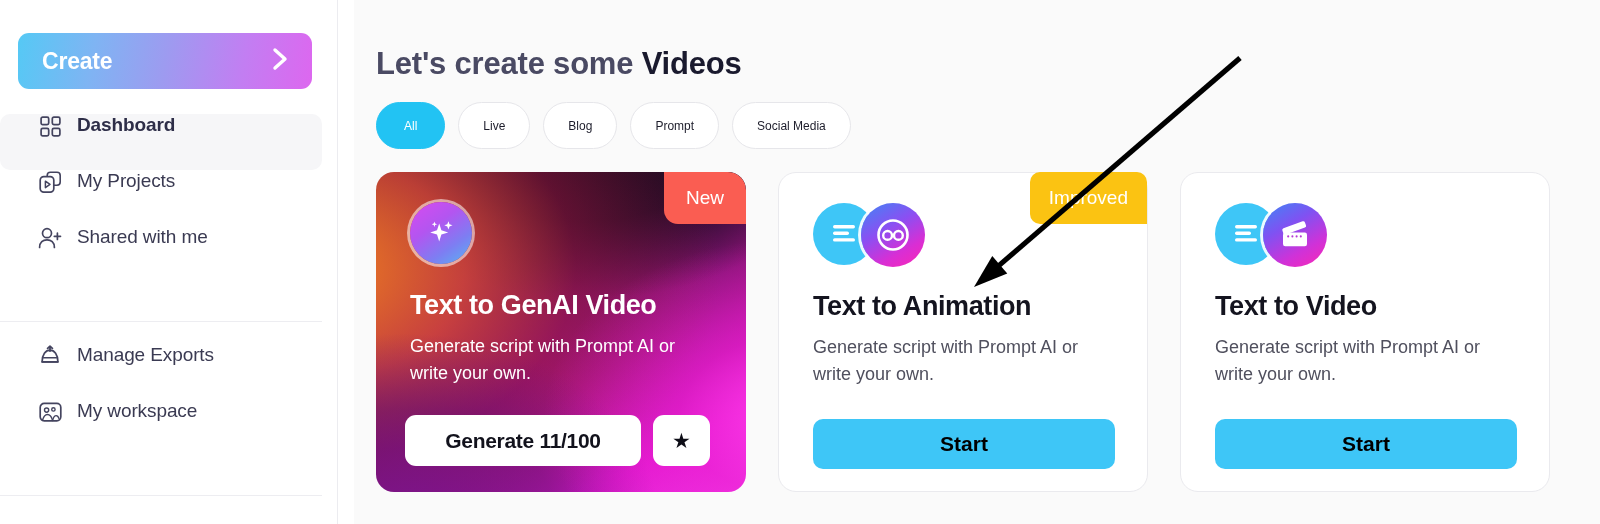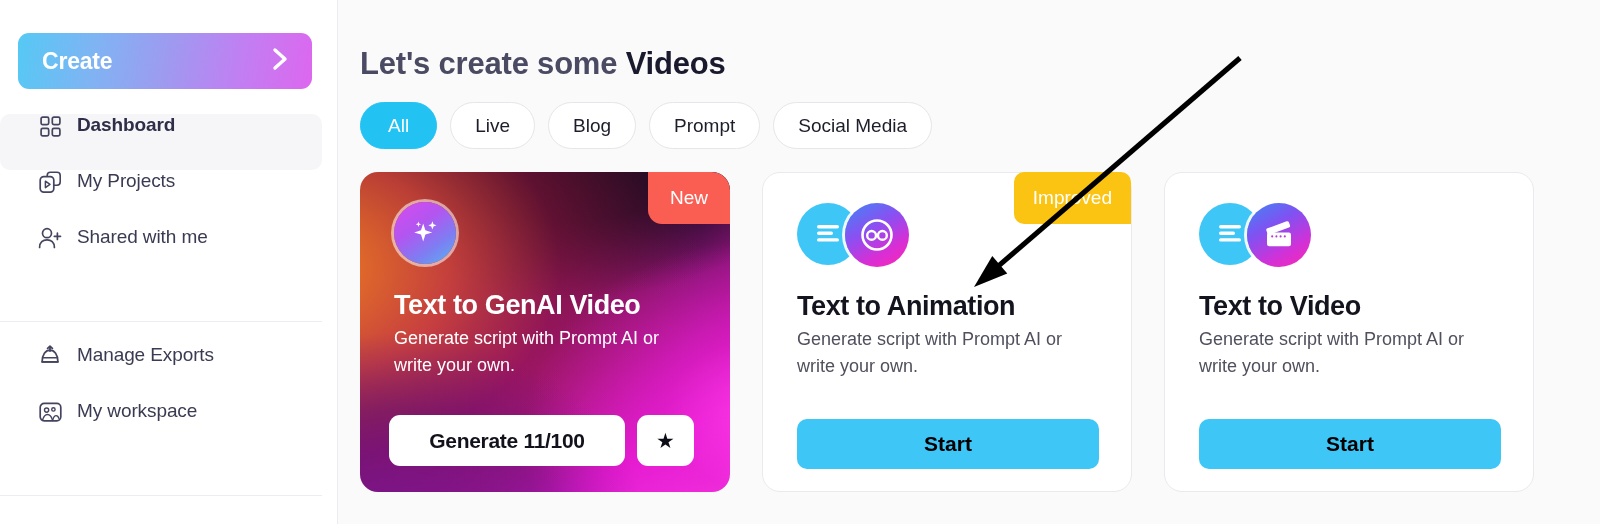--- a/index.html
+++ b/index.html
@@ -11,20 +11,21 @@
     background: #ffffff;
     font-family: "Liberation Sans", sans-serif;
   }
 
   #app {
     position: relative;
     width: 1600px;
     height: 524px;
     display: flex;
     background: #ffffff;
+    gap: 16px;
   }
 
   
   .sidebar {
     position: relative;
     width: 338px;
     height: 524px;
     flex: 0 0 338px;
     background: #ffffff;
     border-right: 1px solid #ececf0;
@@ -122,21 +123,21 @@
   }
   .chip {
     height: 47px;
     padding: 0 24px;
     border-radius: 24px;
     background: #ffffff;
     border: 1px solid #e6e6ea;
     display: flex;
     align-items: center;
     justify-content: center;
-    font-size: 19px;
+    font-size: 12px;
     color: #1d1d2b;
     cursor: pointer;
     white-space: nowrap;
   }
   .chip.active {
     background: #22c3f3;
     border-color: #22c3f3;
     color: #ffffff;
     padding: 0 27px;
   }
@@ -226,21 +227,21 @@
   }
   .icon-circle.gradient.clap {
     background: linear-gradient(150deg, #3f86f5 0%, #7f52f2 36%, #cf32d8 70%, #fb27b5 100%);
   }
 
   .card-title {
     font-size: 27px;
     font-weight: bold;
     color: #14141f;
     letter-spacing: -0.4px;
-    margin-bottom: 4px;
+    margin-bottom: 12px;
     white-space: nowrap;
   }
   .card.featured .card-title { color: #ffffff; }
 
   .card-desc {
     font-size: 18px;
     line-height: 1.5;
     color: #50505e;
     width: 290px;
   }

